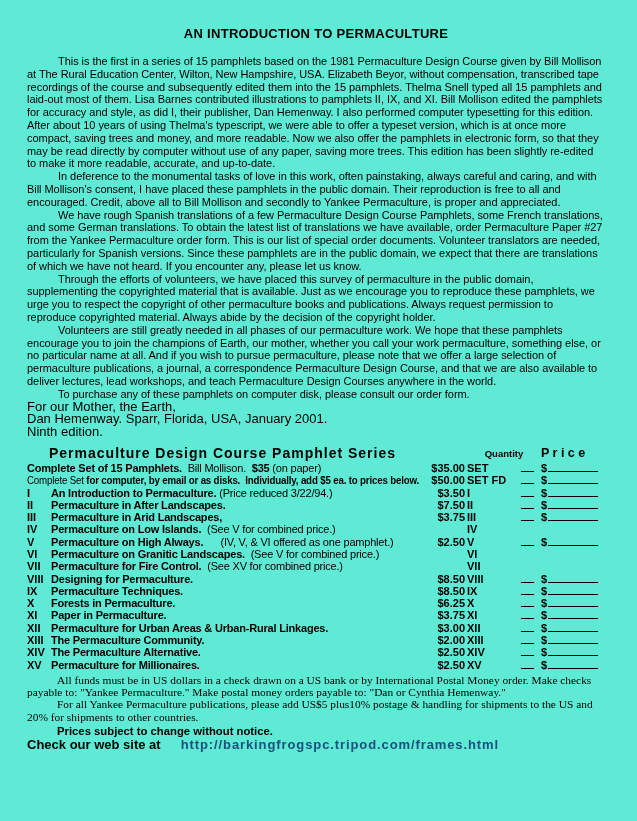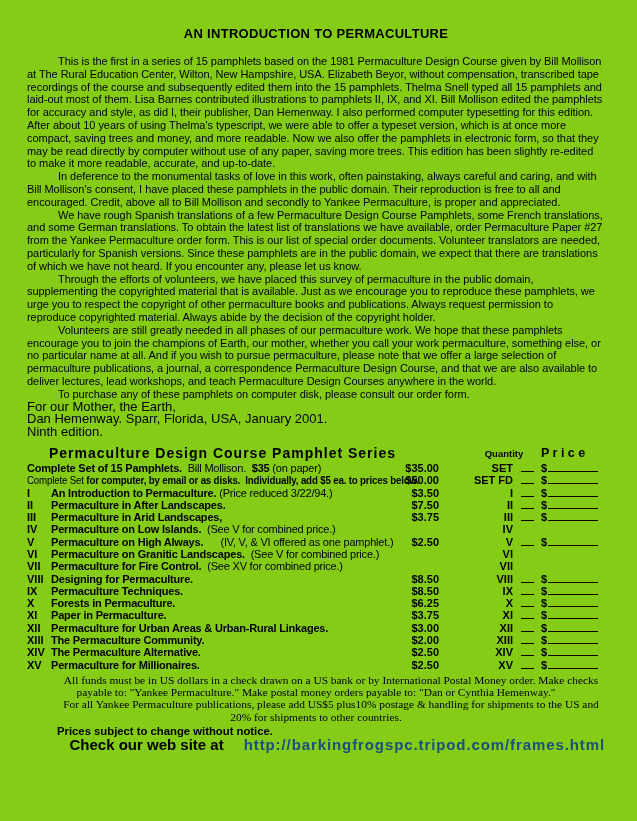--- a/index.html
+++ b/index.html
@@ -1,17 +1,17 @@
 <!DOCTYPE html>
 <html><head>
 <meta charset="utf-8">
 <style>
   html,body{margin:0;padding:0;background:#e8e8e8;}
   .page{
-    width:637px;height:821px;margin:0 auto;background:#84cc16;color:#000;
+    width:637px;height:821px;margin:0 auto;background:#5eead4;color:#000;
     box-sizing:border-box;padding:26px 32px 0 27px;overflow:hidden;
     font-family:"Liberation Sans",sans-serif;position:relative;
   }
   .doc-title{
     text-align:center;font-size:13px;font-weight:bold;letter-spacing:.3px;
     margin:0 0 14px 0;
   }
   .body-text p{
     margin:0;font-size:11px;line-height:12.8px;letter-spacing:-.05px;text-align:left;
   }
@@ -27,32 +27,32 @@
   .qty-header{width:74px;flex:none;font-size:9.5px;font-weight:bold;text-align:center;padding-bottom:2px;}
   .price-header{width:64px;flex:none;font-size:12.5px;font-weight:bold;white-space:pre;padding-bottom:1px;}
   .order-row{
     display:flex;align-items:baseline;font-size:11px;line-height:12.3px;font-weight:bold;
   }
   .num{flex:none;width:24px;white-space:pre;}
   .desc{flex:1;min-width:0;overflow:visible;white-space:nowrap;}
   .desc-inner{display:inline-block;white-space:pre;transform-origin:0 100%;letter-spacing:-.2px;}
   .desc-inner .reg{font-weight:normal;}
   .price-cell{flex:none;width:46px;text-align:right;padding-right:2px;}
-  .code-cell{flex:none;width:46px;text-align:right;margin-left:26px;}
+  .code-cell{flex:none;width:46px;text-align:left;}
   .qty-cell{flex:none;width:28px;text-align:center;}
   .total-cell{flex:none;width:64px;}
   .blank{display:inline-block;border-bottom:1.6px solid #000;}
   .qty-line{width:13px;}
   .total-line{width:50px;border-bottom-width:1.1px;margin-left:1px;}
   
   .footnote{margin-top:3px;font-family:"Liberation Serif",serif;}
   .footnote p{margin:0;font-size:11.4px;line-height:12.2px;}
-  .footnote p.indent{text-indent:30px;text-align:center;}
+  .footnote p.indent{text-indent:30px;}
   .notice{font-size:11.3px;font-weight:bold;padding-left:30px;line-height:13px;margin-top:2px;}
-  .website-line{font-size:15px;font-weight:bold;line-height:14px;text-align:right;}
+  .website-line{font-size:13px;font-weight:bold;line-height:14px;}
   .website-url{letter-spacing:.9px;margin-left:20px;text-decoration:none;}
 </style>
 </head>
 <body>
 
 <div class="page">
 
   <h1 class="doc-title">AN INTRODUCTION TO PERMACULTURE</h1>
 
   <div class="body-text" id="paragraphs">

